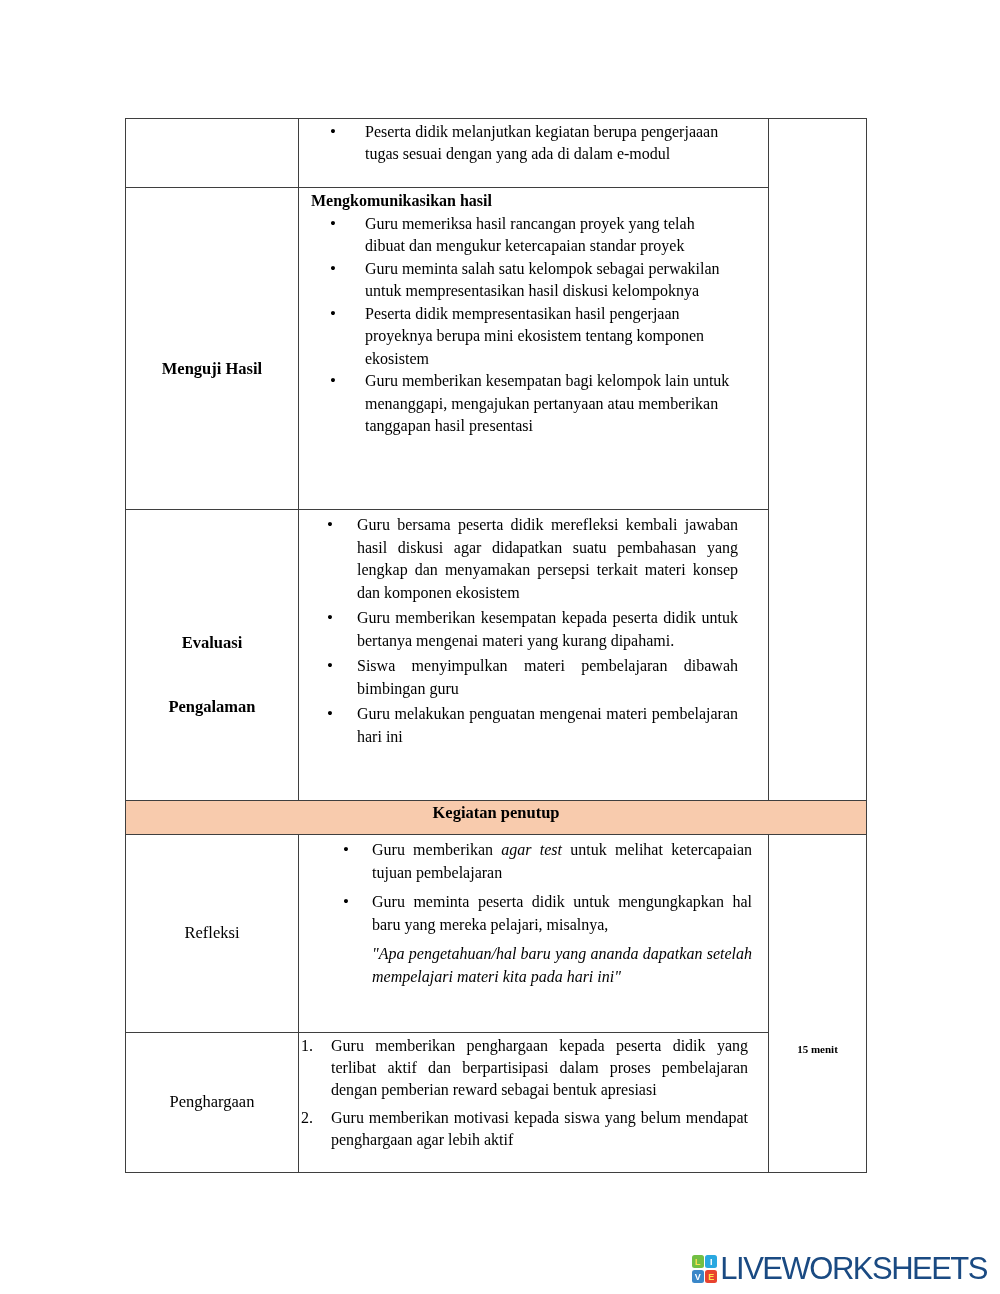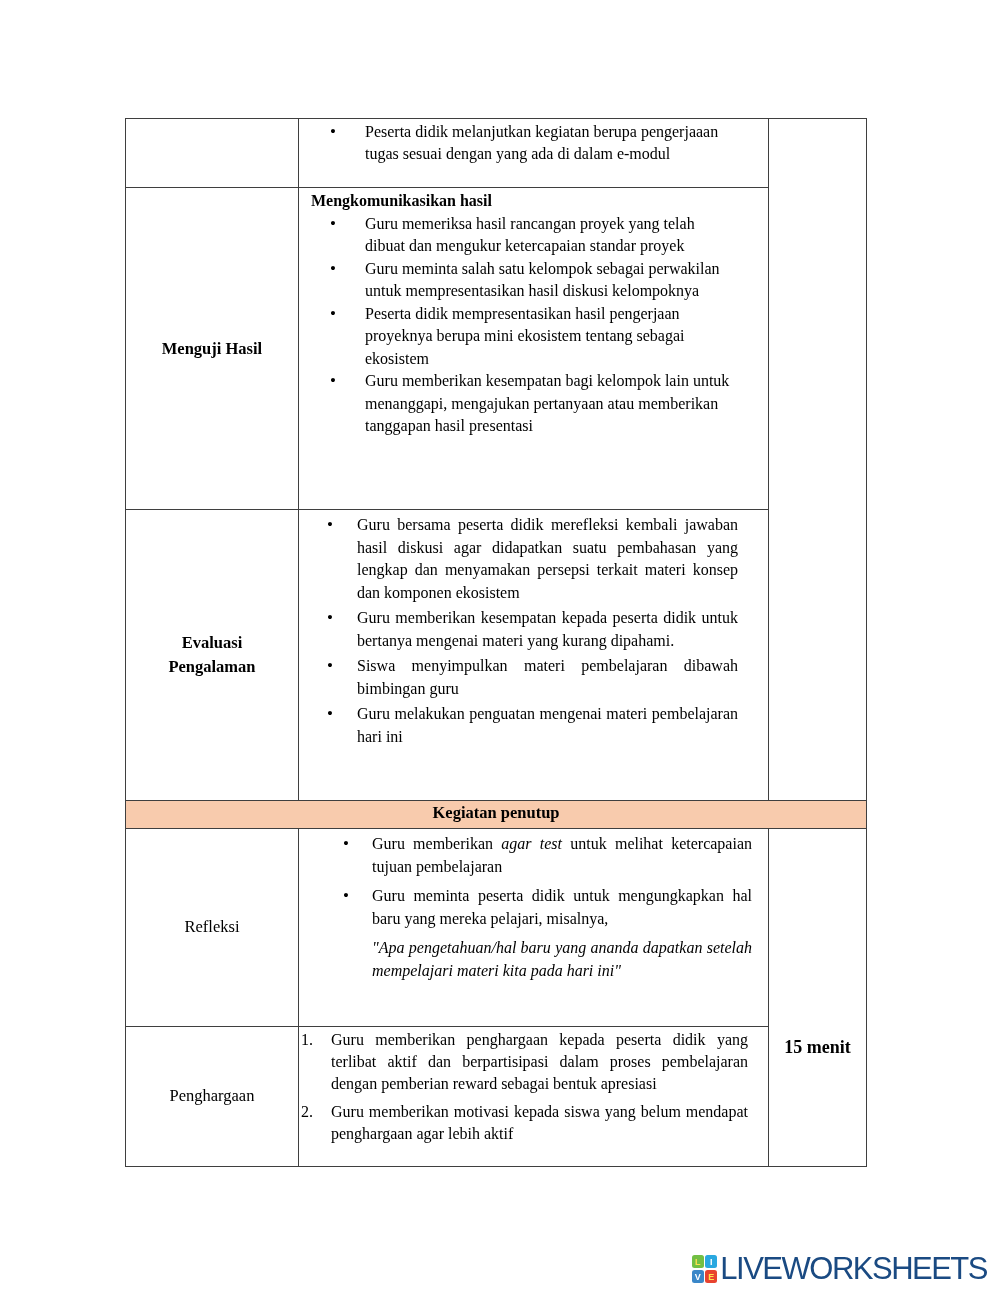--- a/index.html
+++ b/index.html
@@ -23,21 +23,21 @@
     padding:0; vertical-align:top;
   }
   .box { overflow:hidden; }
 
   .label-box {
     display:flex; flex-direction:column;
     align-items:center; justify-content:center;
     text-align:center;
     font-size:16.5px; line-height:24px;
   }
-  .label-bold { font-weight:bold; }
+  .label-bold { font-weight:bold;margin-top:40px; }
 
   .content-box { font-size:16px; line-height:22.5px; }
 
   .subheading { font-weight:bold; padding-left:12px; padding-top:2px; }
 
   
   .sec-a .bl { position:relative; padding-left:66px; padding-right:38px; text-align:left; }
   .sec-a .bl::before { content:"•"; position:absolute; left:31px; font-size:17px; }
 
   
@@ -56,24 +56,24 @@
   
   .sec-d { padding-top:2px; line-height:22px; }
   .sec-d .ni { position:relative; padding-left:32px; padding-right:20px; text-align:justify; }
   .sec-d .ni + .ni { margin-top:6px; }
   .sec-d .num { position:absolute; left:2px; }
 
   .penutup-cell {
     background:#f8cbad;
     text-align:center; font-weight:bold; font-size:16.5px;
   }
-  .penutup-box { height:27px; line-height:23px; overflow:hidden;text-align:center; }
+  .penutup-box { height:33px; line-height:23px; overflow:hidden;text-align:center; }
 
   .time-box {
-    text-align:center; font-weight:bold; font-size:18px;
+    text-align:center; font-weight:bold; font-size:11px;
     padding-top:208px;
   }
 
   .ital { font-style:italic; }
 
   
   .footer {
     position:absolute; top:1251px; right:13px;
     display:flex; align-items:center; gap:3px;
     text-decoration:none;
@@ -133,21 +133,21 @@
       <td>
         <div class="box label-box" style="height:321px">
           <span class="label-bold">Menguji Hasil</span>
         </div>
       </td>
       <td>
         <div class="box content-box sec-a" style="height:321px">
           <div class="subheading">Mengkomunikasikan hasil</div>
           <div class="bl">Guru memeriksa hasil rancangan proyek yang telah dibuat dan mengukur ketercapaian standar proyek</div>
           <div class="bl">Guru meminta salah satu kelompok sebagai perwakilan untuk mempresentasikan hasil diskusi kelompoknya</div>
-          <div class="bl">Peserta didik mempresentasikan hasil pengerjaan proyeknya berupa mini ekosistem tentang sebagai ekosistem</div>
+          <div class="bl">Peserta didik mempresentasikan hasil pengerjaan proyeknya berupa mini ekosistem tentang komponen ekosistem</div>
           <div class="bl">Guru memberikan kesempatan bagi kelompok lain untuk menanggapi, mengajukan pertanyaan atau memberikan tanggapan hasil presentasi</div>
         </div>
       </td>
     </tr>
 
     <tr>
       <td>
         <div class="box label-box" style="height:290px">
           <span class="label-bold">Evaluasi</span>
           <span class="label-bold">Pengalaman</span>

